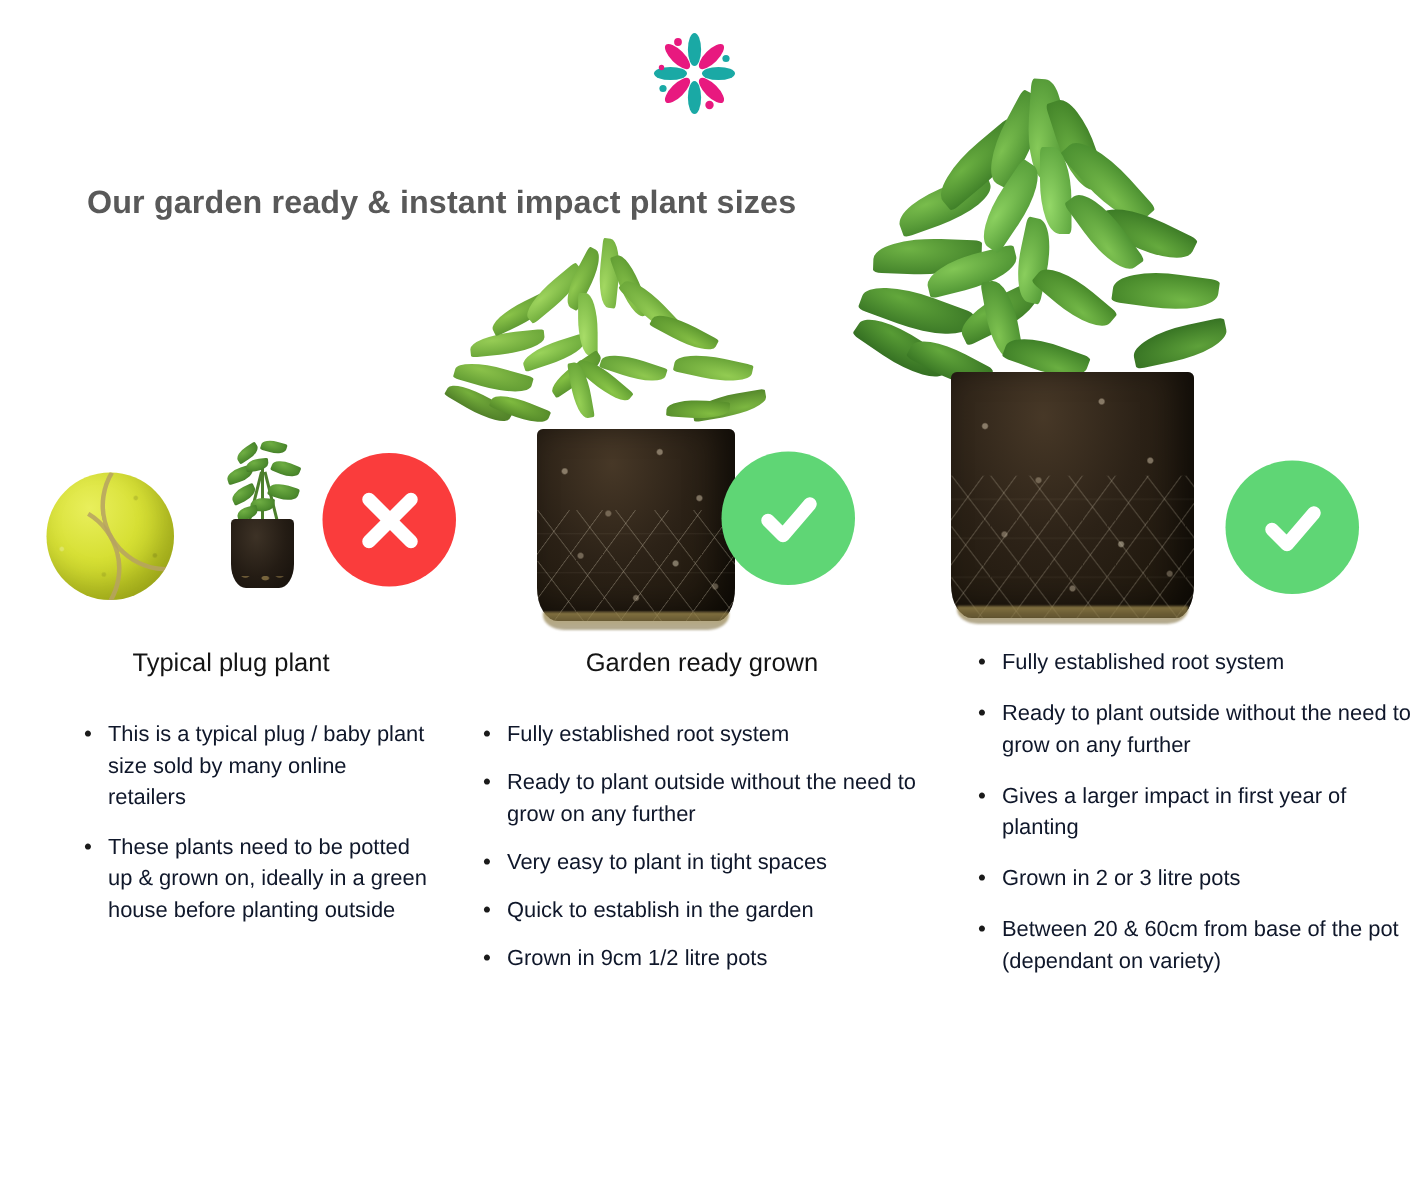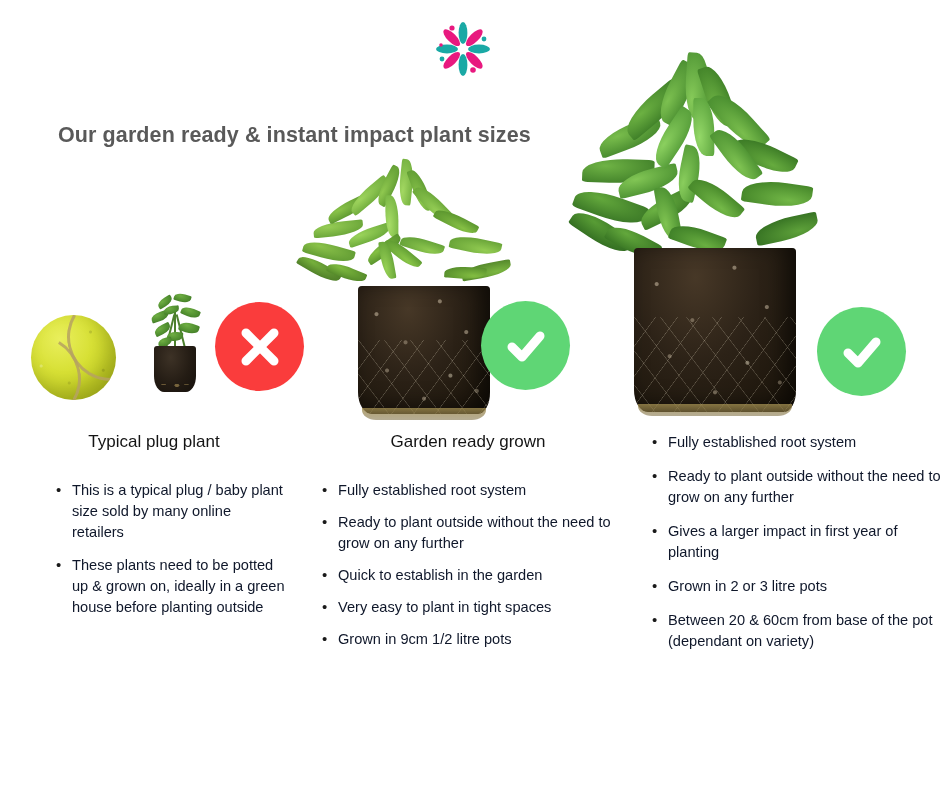--- a/index.html
+++ b/index.html
@@ -421,22 +421,22 @@
       <li>This is a typical plug / baby plant size sold by many online retailers</li>
       <li>These plants need to be potted up &amp; grown on, ideally in a green house before planting outside</li>
     </ul>
   </div>
 
   <div class="col col-2">
     <h2 class="col-title">Garden ready grown</h2>
     <ul class="bullets">
       <li>Fully established root system</li>
       <li>Ready to plant outside without the need to grow on any further</li>
+      <li>Very easy to plant in tight spaces</li>
       <li>Quick to establish in the garden</li>
-      <li>Very easy to plant in tight spaces</li>
       <li>Grown in 9cm 1/2 litre pots</li>
     </ul>
   </div>
 
   <div class="col col-3">
     <ul class="bullets">
       <li>Fully established root system</li>
       <li>Ready to plant outside without the need to grow on any further</li>
       <li>Gives a larger impact in first year of planting</li>
       <li>Grown in 2 or 3 litre pots</li>

